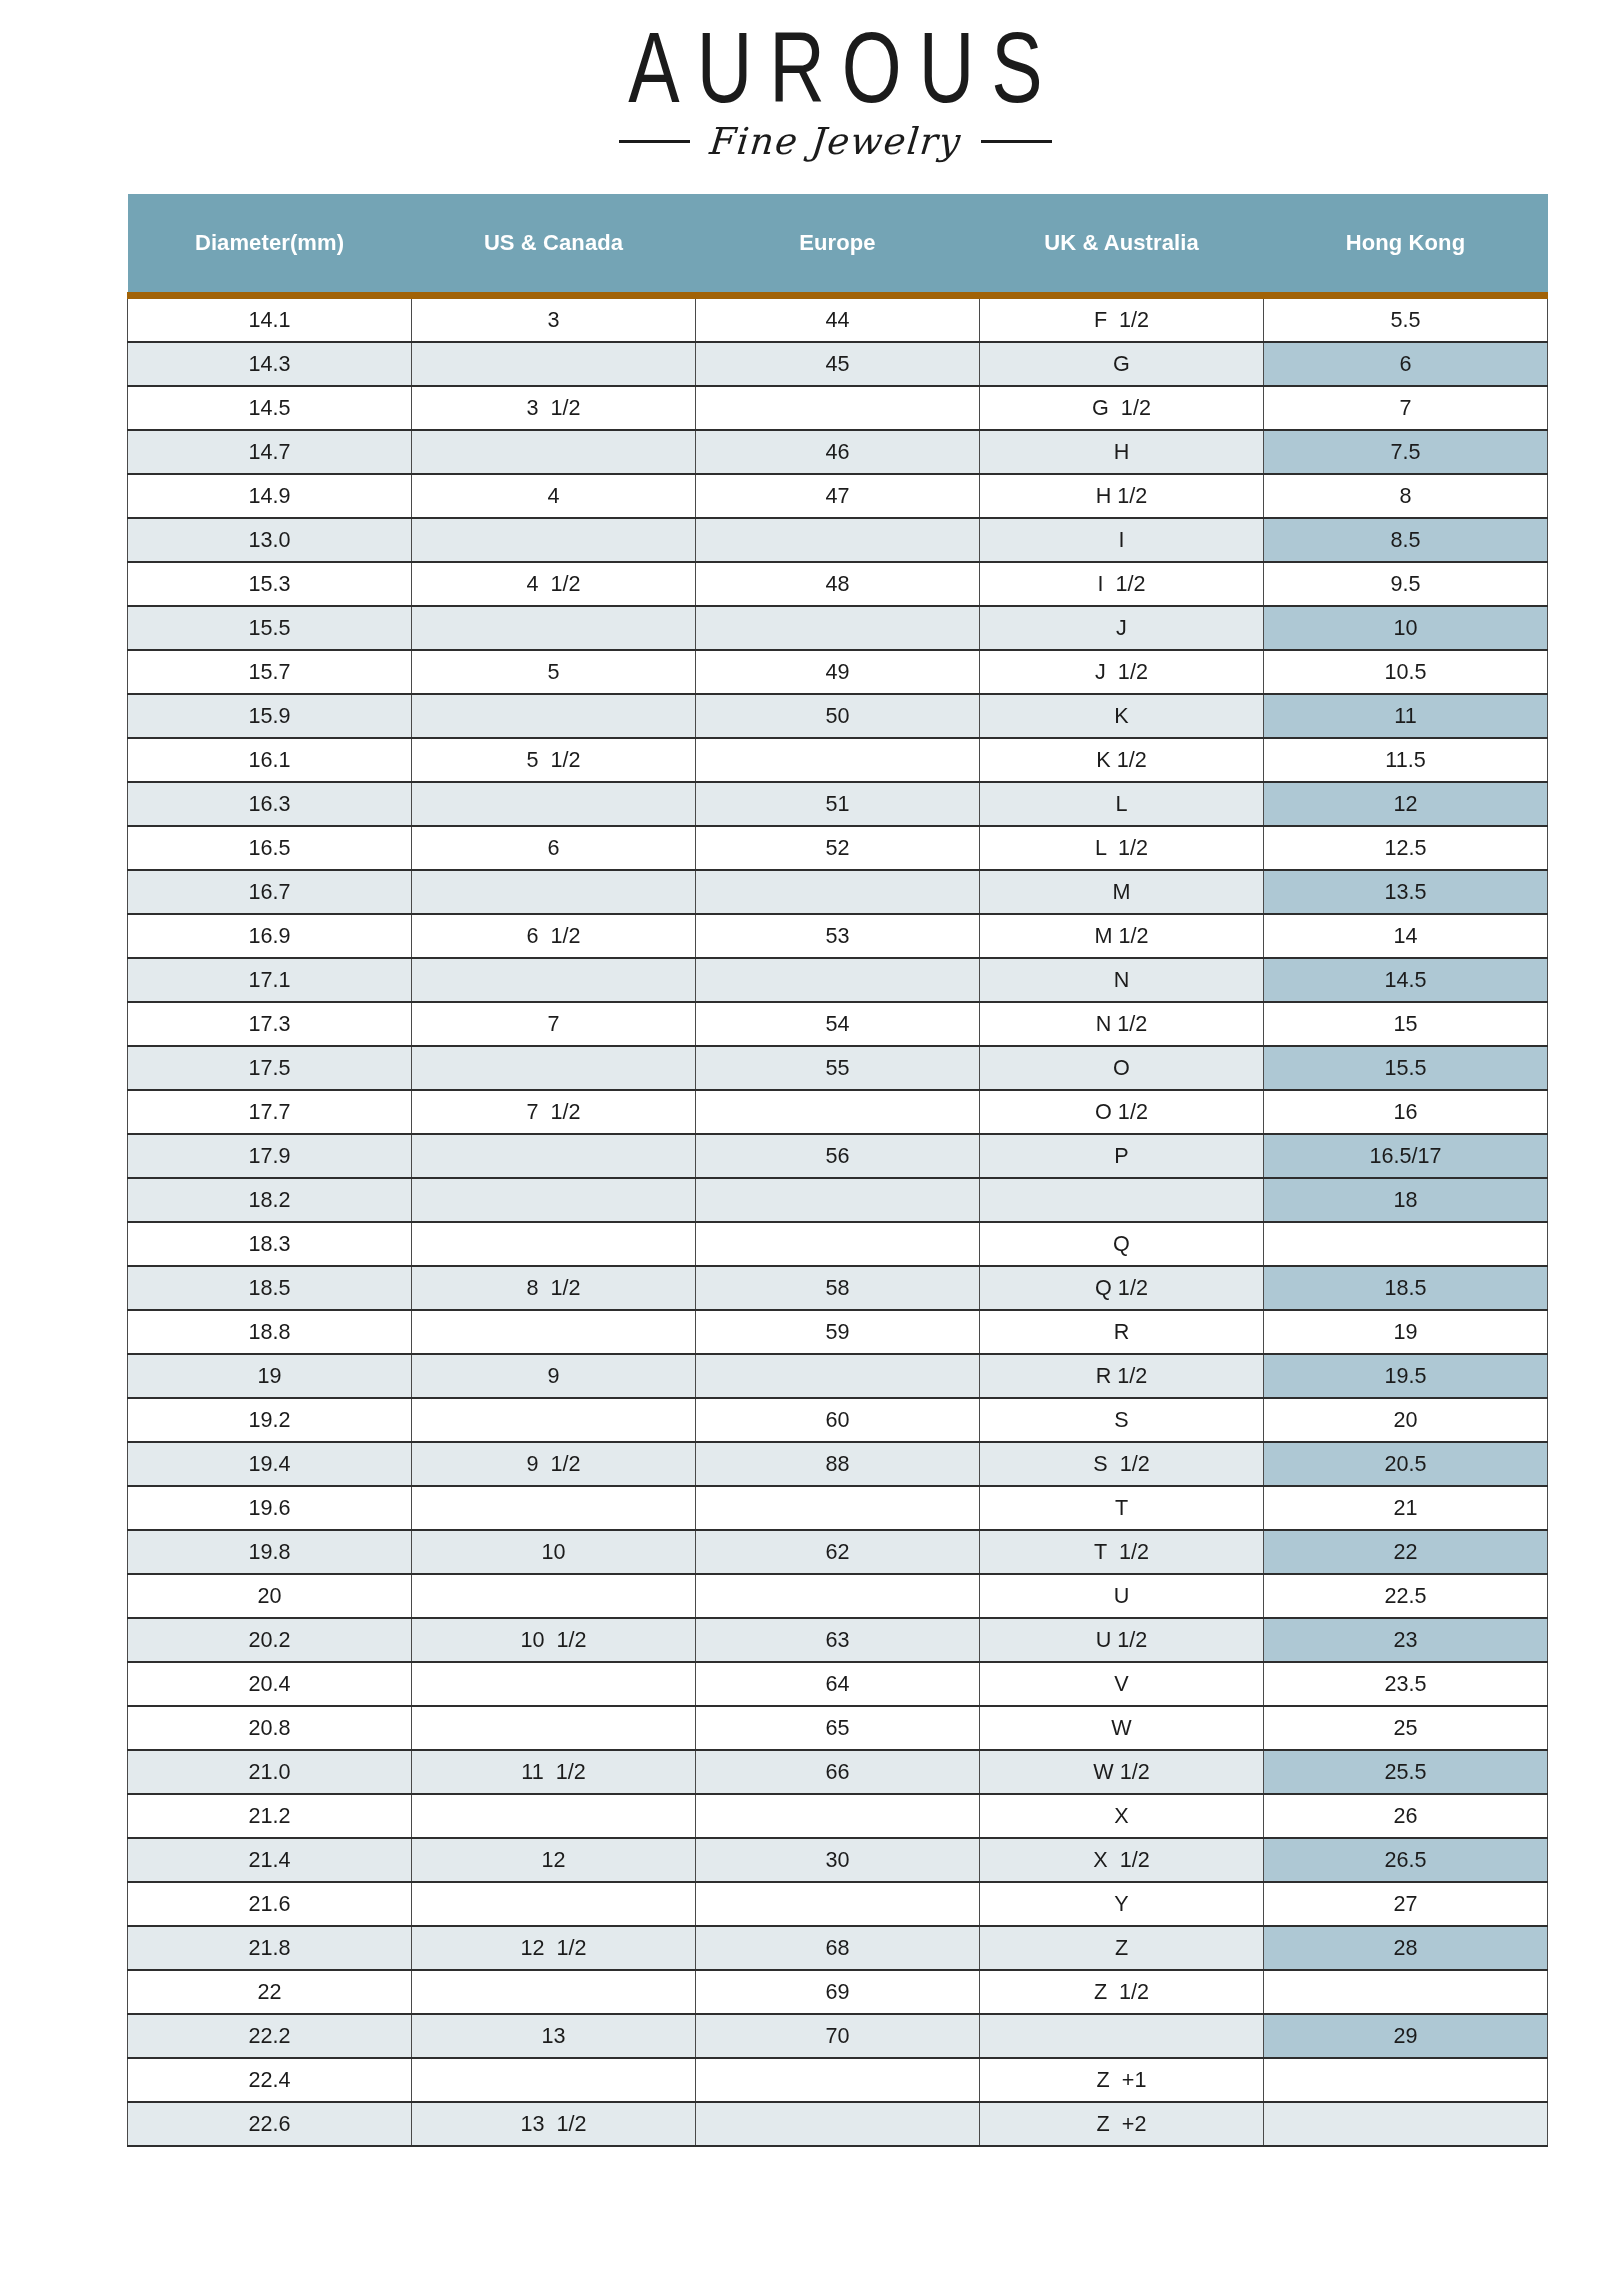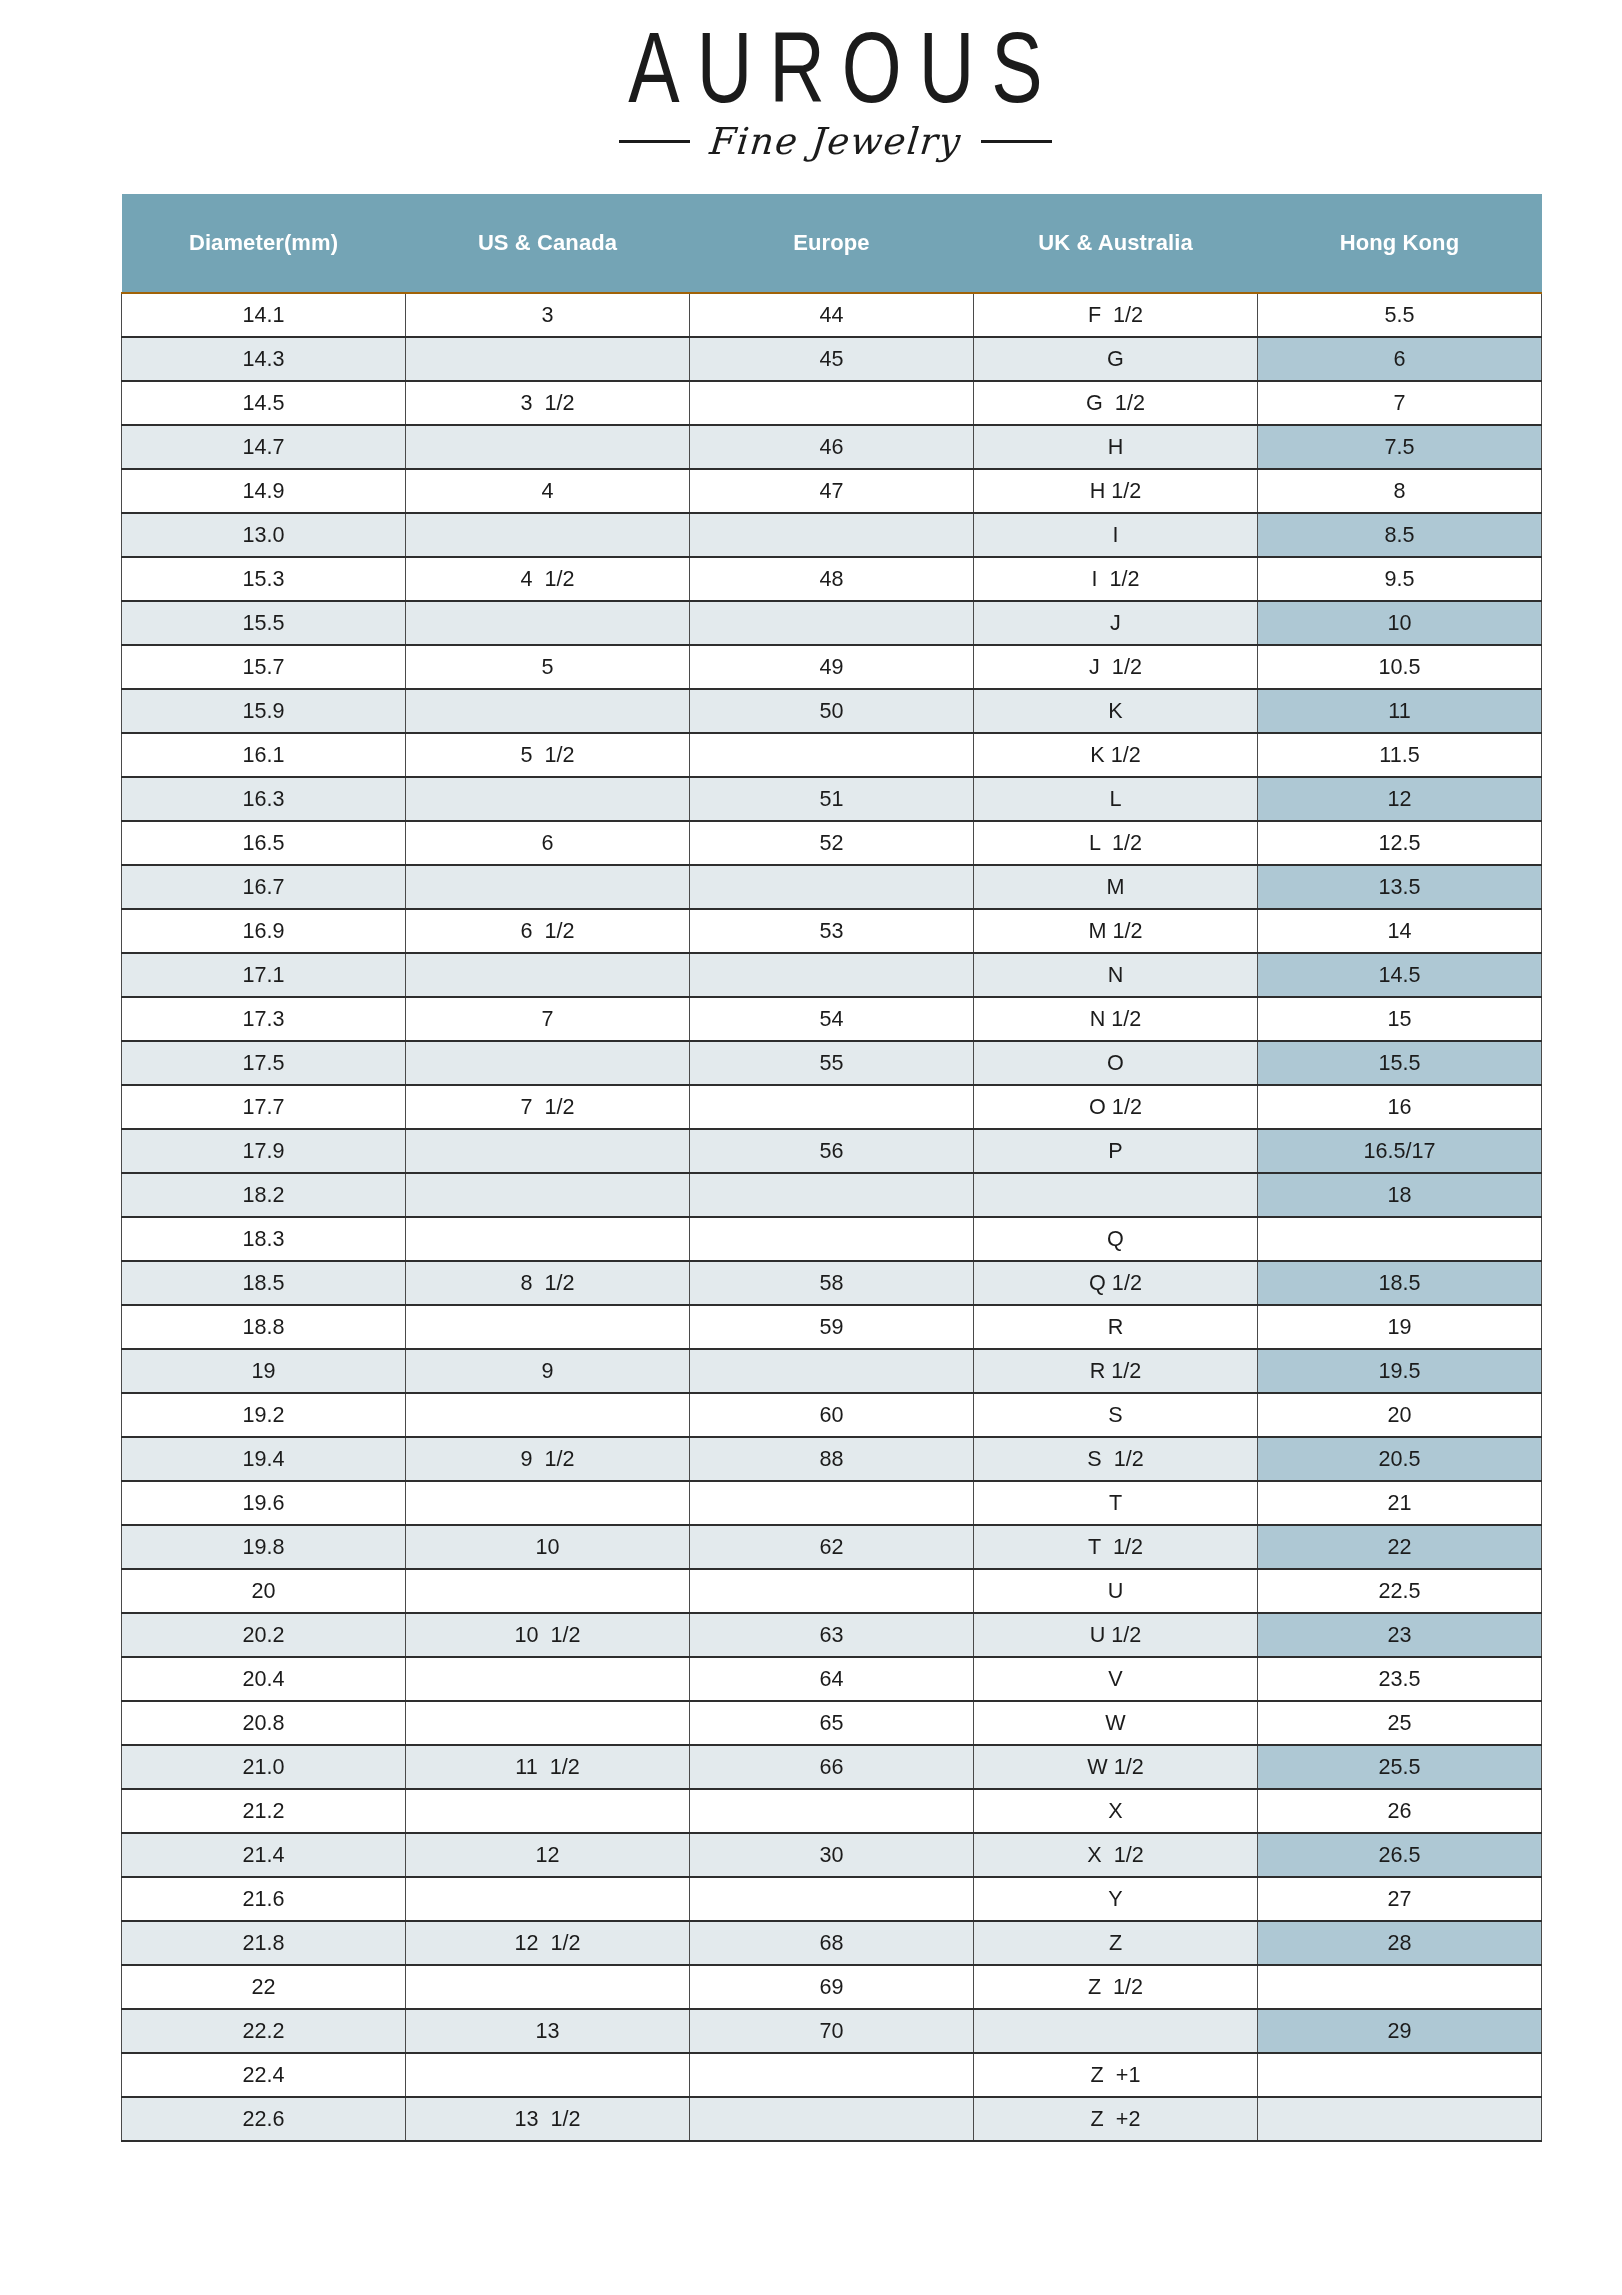--- a/index.html
+++ b/index.html
@@ -64,21 +64,21 @@
     line-height: 1;
     color: #1b1b1b;
     letter-spacing: 1.3px;
     transform: skewX(-6deg);
     display: inline-block;
   }
 
   
   .chart-wrap {
     position: absolute;
-    left: 97px;
+    left: 103px;
     top: 194px;
     width: 1420px;
   }
   table.size-chart {
     width: 1420px;
     border-collapse: collapse;
     table-layout: fixed;
   }
   table.size-chart col { width: 284px; }
 
@@ -103,21 +103,21 @@
     font-weight: 400;
     color: #1c1c1c;
     padding: 0;
     border-top: 2px solid #2e2e2e;
     border-bottom: 2px solid #2e2e2e;
     border-left: 1.3px solid #4a4a4a;
     border-right: 1.3px solid #4a4a4a;
     background: #ffffff;
     white-space: pre;
   }
-  .size-chart tbody tr:first-child td { border-top: 2px solid #a16207; }
+  .size-chart tbody tr:first-child td { border-top: 7px solid #a16207; }
 
   
   .size-chart tbody tr.alt td { background: #e3eaed; }
   
   .size-chart tbody tr.alt td.hk-accent { background: #aec8d4; }
   .size-chart tbody td.plain-white { background: #ffffff; }
 </style>
 </head>
 <body>
 

